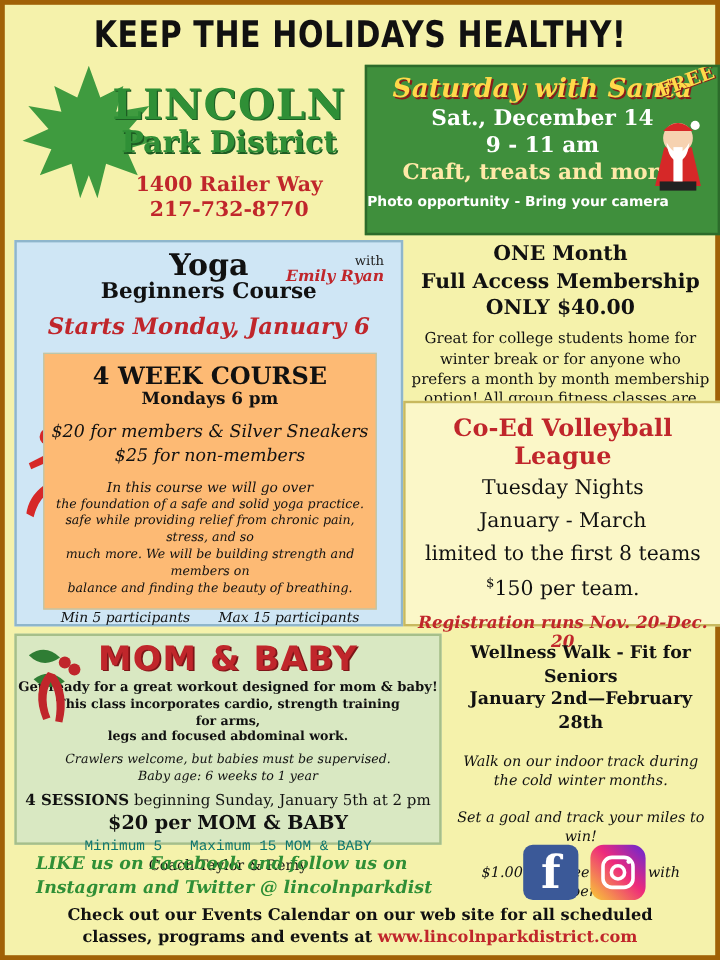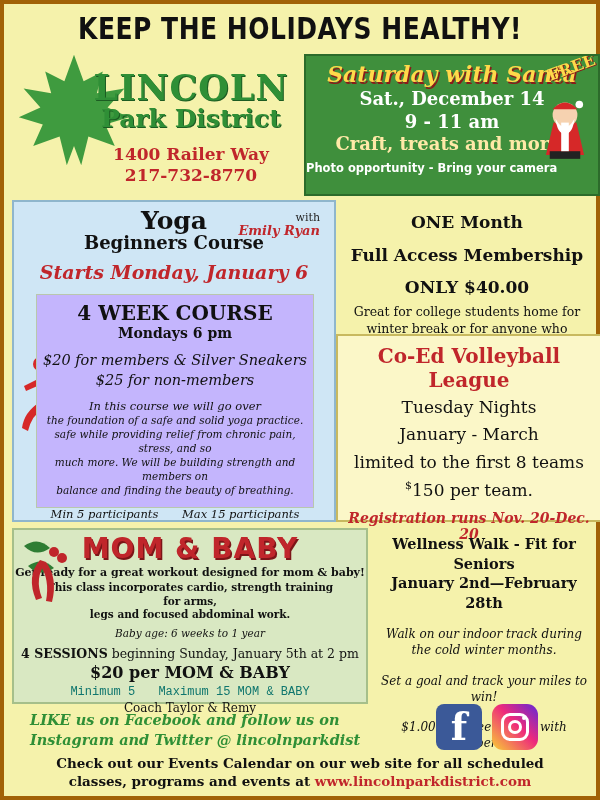--- a/index.html
+++ b/index.html
@@ -197,21 +197,21 @@
     font-size: 19px;
     color: #c0262b;
     margin-top: 8px;
   }
   .yoga-inner {
     position: absolute;
     left: 22px;
     top: 92px;
     width: 276px;
     height: 212px;
-    background: #c4b5fd;
+    background: #fdba74;
     border: 1px solid #b9c7ad;
   }
   .yw-title {
     text-align: center;
     font-family: "DejaVu Serif", serif;
     font-weight: bold;
     font-size: 20px;
     color: #111;
     margin-top: 6px;
   }
@@ -271,21 +271,21 @@
     width: 258px;
     height: 126px;
     text-align: center;
   }
   .mem-title {
     font-family: "DejaVu Serif", serif;
     font-weight: bold;
     font-size: 17px;
     color: #111;
     line-height: 1.22;
-    margin-top: 12px;
+    margin-top: 2px;
   }
   .mem-body {
     font-family: "DejaVu Serif", serif;
     font-size: 12.5px;
     color: #111;
     line-height: 1.34;
     margin-top: 6px;
     padding: 0 4px;
   }
 
@@ -628,20 +628,21 @@
       <path fill="#c0262b" d="M20 24 q-14 16 -4 40 l6 -2 q-8 -20 4 -36z"></path>
       <path fill="#c0262b" d="M26 26 q12 16 6 40 l-6 -1 q4 -22 -6 -36z"></path>
     </svg>
     <div class="mb-title">MOM &amp; BABY</div>
     <div class="mb-lead">Get ready for a great workout designed for mom &amp; baby!</div>
     <div class="mb-body">
       <div>This class incorporates cardio, strength training for arms,</div>
       <div>legs and focused abdominal work.</div>
     </div>
     <div class="mb-note">
+      <div>Crawlers welcome, but babies must be supervised.</div>
       <div>Baby age: 6 weeks to 1 year</div>
     </div>
     <div class="mb-sessions">
       <b>4 SESSIONS</b><span> beginning Sunday, January 5th at 2 pm</span>
     </div>
     <div class="mb-price">$20 per MOM &amp; BABY</div>
     <div class="mb-min">
       <span>Minimum 5</span>
       <span>Maximum 15 MOM &amp; BABY</span>
     </div>

